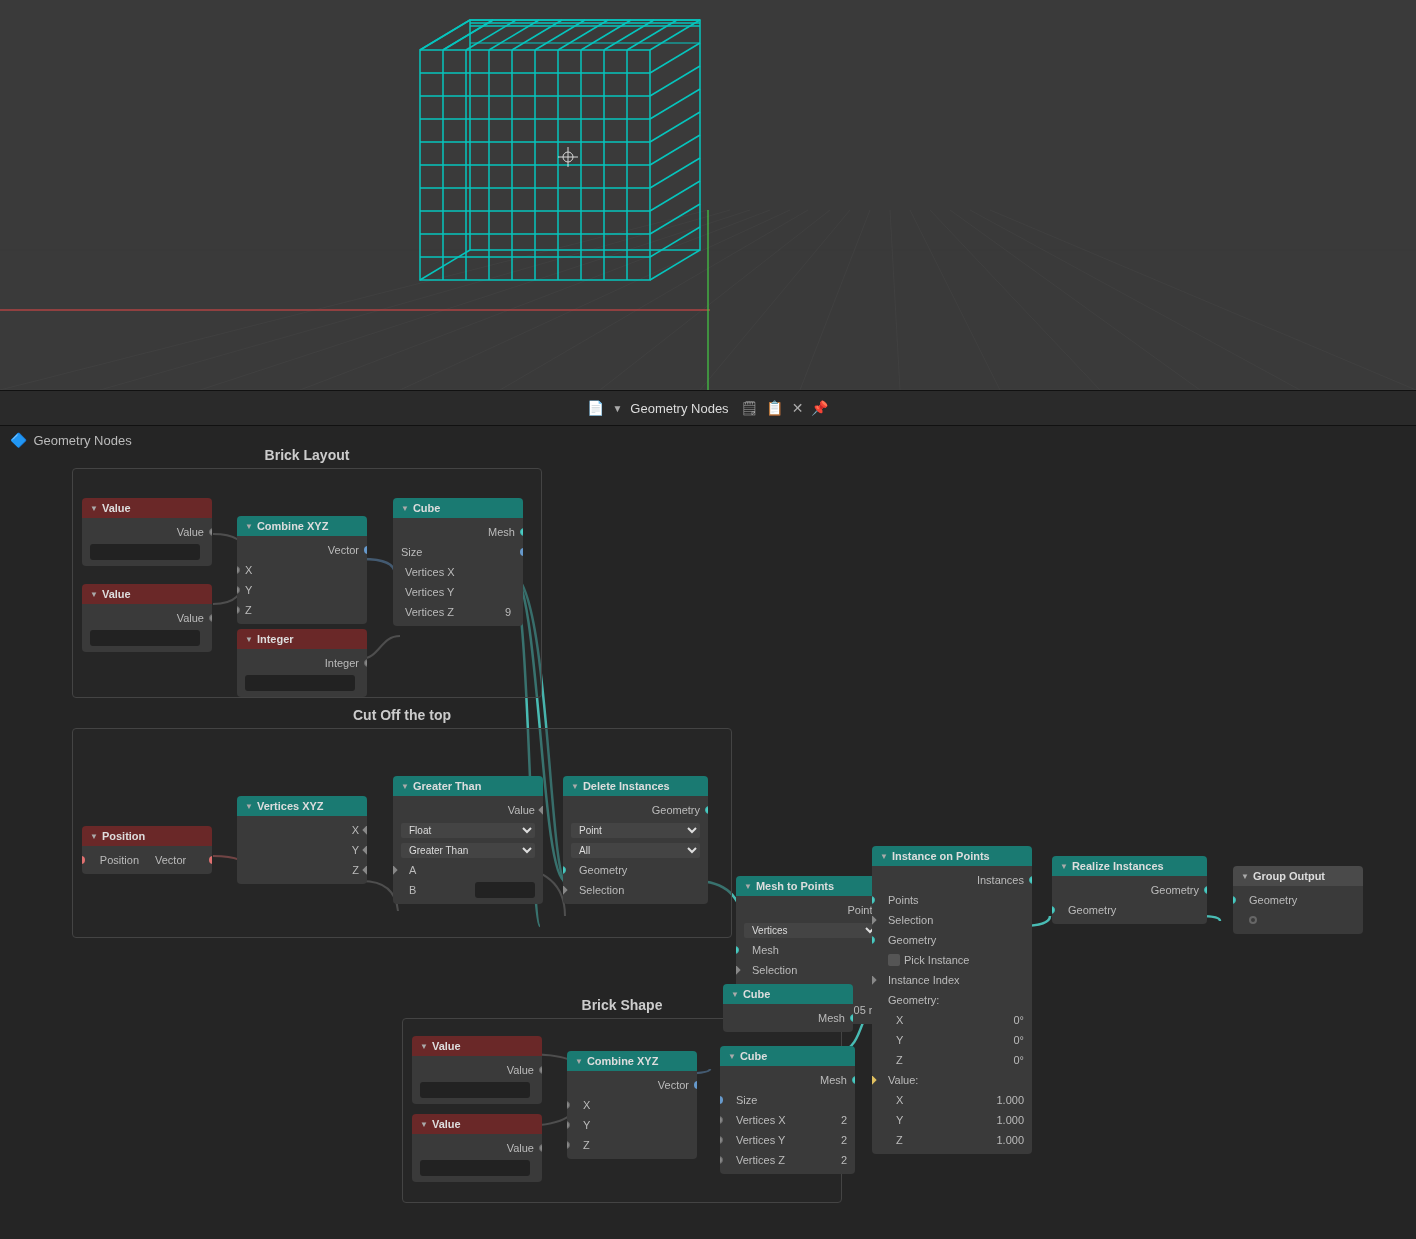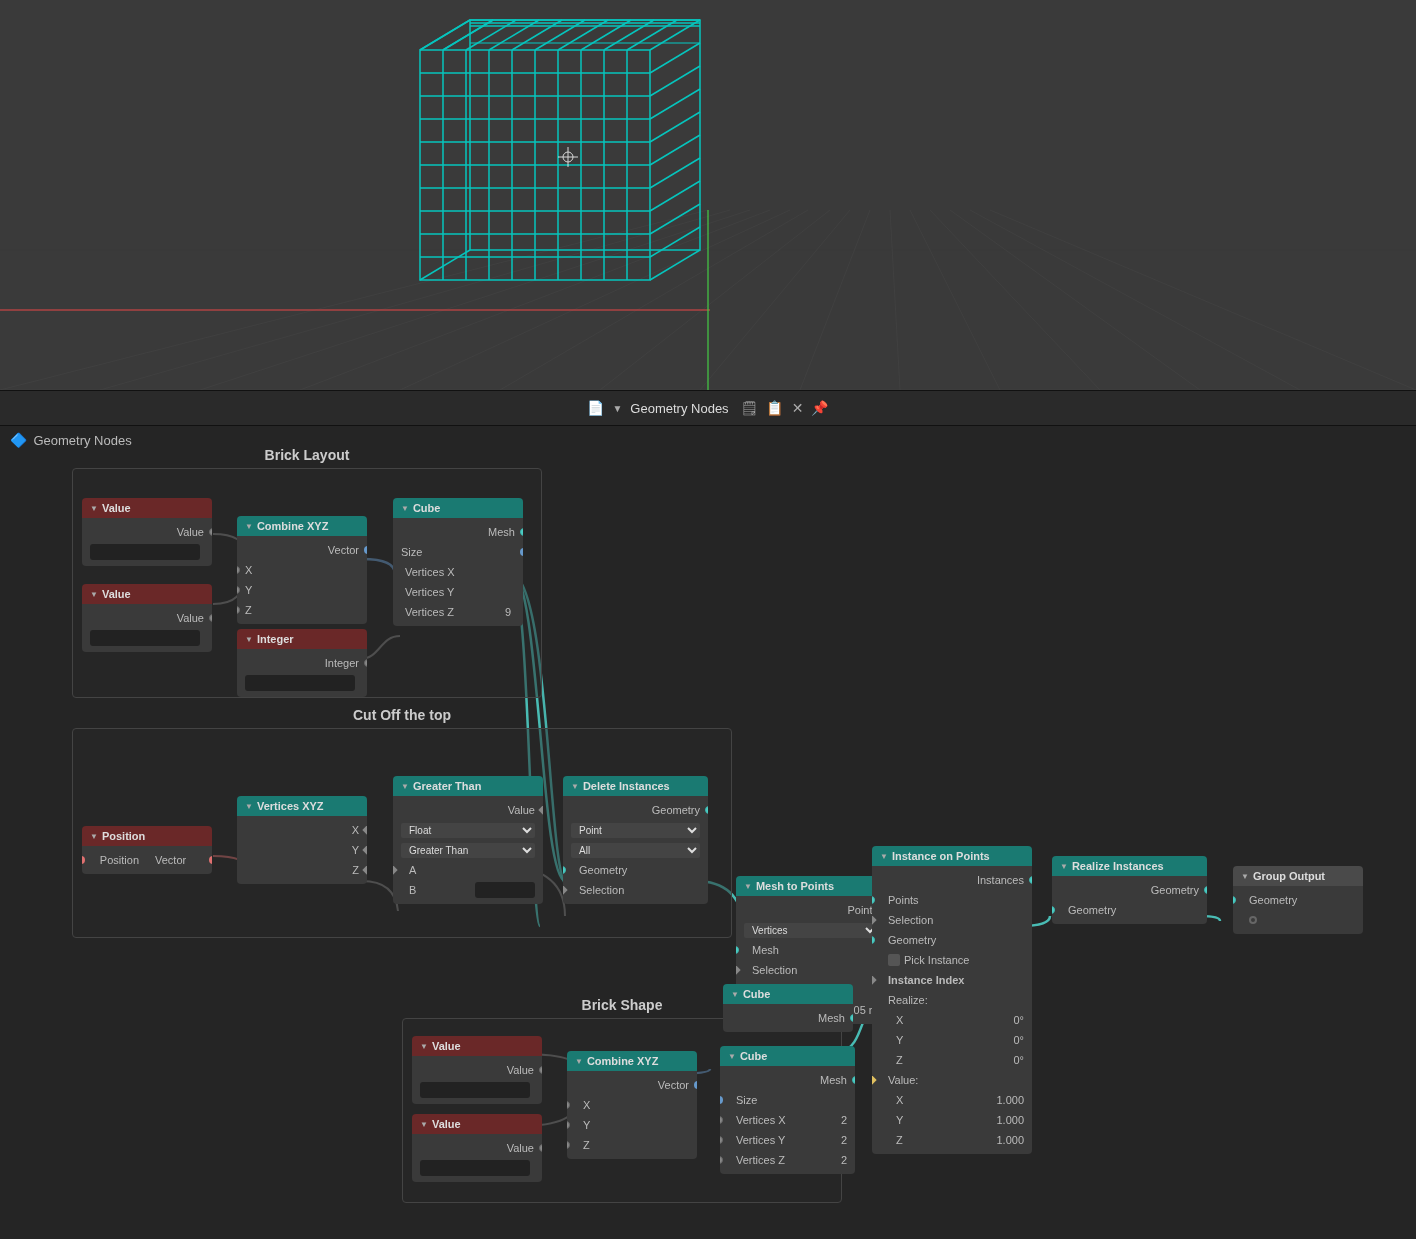--- a/index.html
+++ b/index.html
@@ -626,24 +626,24 @@
         <span class="row-label" style="padding-left:8px;">Geometry</span>
       </div>
       <div class="node-row">
         <div class="checkbox-area" style="padding-left:8px;">
           <div class="mini-checkbox"></div>
           <span class="row-label">Pick Instance</span>
         </div>
       </div>
       <div class="node-row">
         <span style="position:absolute; left:-5px; width:8px; height:8px; background:#888; transform:rotate(45deg);"></span>
-        <span class="row-label" style="padding-left:8px;font-weight:bold;">Instance Index</span>
-      </div>
-      <div class="node-row">
-        <span class="row-label" style="padding-left:8px;">Realize:</span>
+        <span class="row-label" style="padding-left:8px;">Instance Index</span>
+      </div>
+      <div class="node-row">
+        <span class="row-label" style="padding-left:8px;">Geometry:</span>
       </div>
       <div class="node-row">
         <span class="row-label" style="padding-left:16px;">X</span>
         <span class="row-value">0°</span>
       </div>
       <div class="node-row">
         <span class="row-label" style="padding-left:16px;">Y</span>
         <span class="row-value">0°</span>
       </div>
       <div class="node-row">

